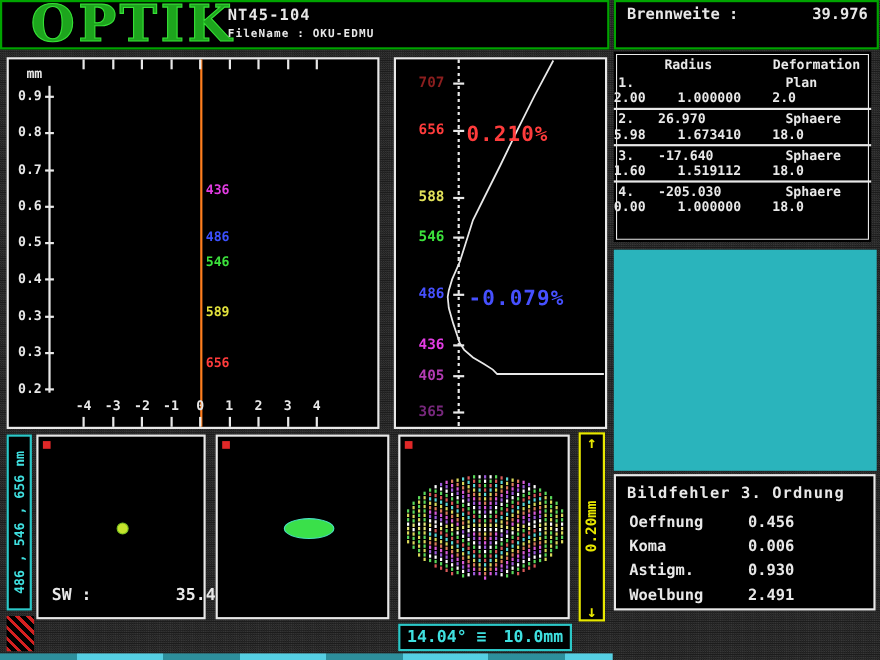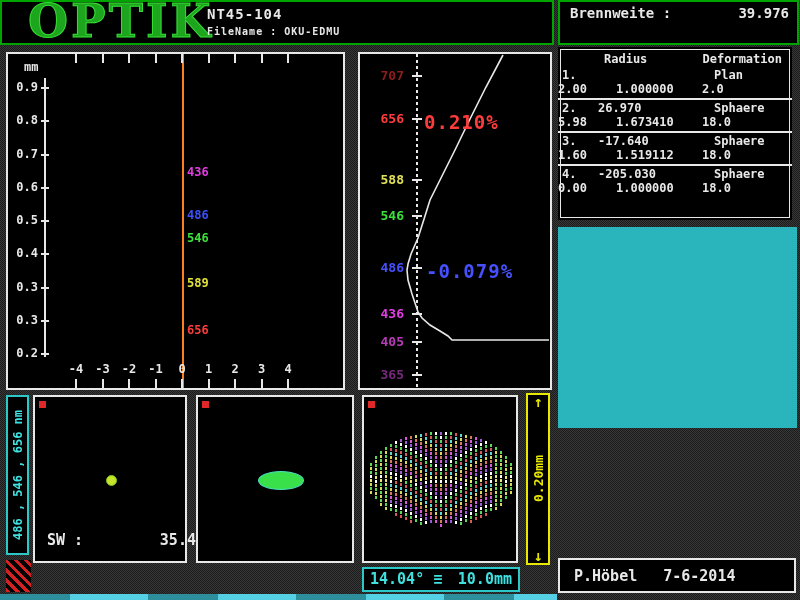--- a/index.html
+++ b/index.html
@@ -247,27 +247,42 @@
             <div class="c1">0.00</div>
             <div class="c2">1.000000</div>
             <div class="c3">18.0</div>
           </div>
         </div>
       </div>
   </div>
 
   <div class="abs cyan-block"></div>
 
-
-  <div class="abs blackbox whiteborder sig-box">
-    <div class="abs sig-inner">
-      <span>P.Höbel</span>
-      <span>7-6-2014</span>
-    </div>
+  <div class="abs blackbox whiteborder aberr-box">
+    <div class="abs aberr-title">Bildfehler 3. Ordnung</div>
+    <div id="aberr-rows">
+        <div class="abs aberr-row" style="top: 34px;">
+          <div>Oeffnung</div>
+          <div class="v">0.456</div>
+        </div>
+        <div class="abs aberr-row" style="top: 56px;">
+          <div>Koma</div>
+          <div class="v">0.006</div>
+        </div>
+        <div class="abs aberr-row" style="top: 78px;">
+          <div>Astigm.</div>
+          <div class="v">0.930</div>
+        </div>
+        <div class="abs aberr-row" style="top: 100px;">
+          <div>Woelbung</div>
+          <div class="v">2.491</div>
+        </div>
+      </div>
   </div>
+
 
   <div class="abs blackbox cyanborder wave-note">
     <div class="vtext cyantext">486 , 546 , 656 nm</div>
   </div>
   <div class="abs hatch"></div>
 
   <div class="abs blackbox whiteborder spot spot1">
     <div class="abs redmark"></div>
     <div class="abs spot-dot"></div>
     <div class="abs sw-line">

